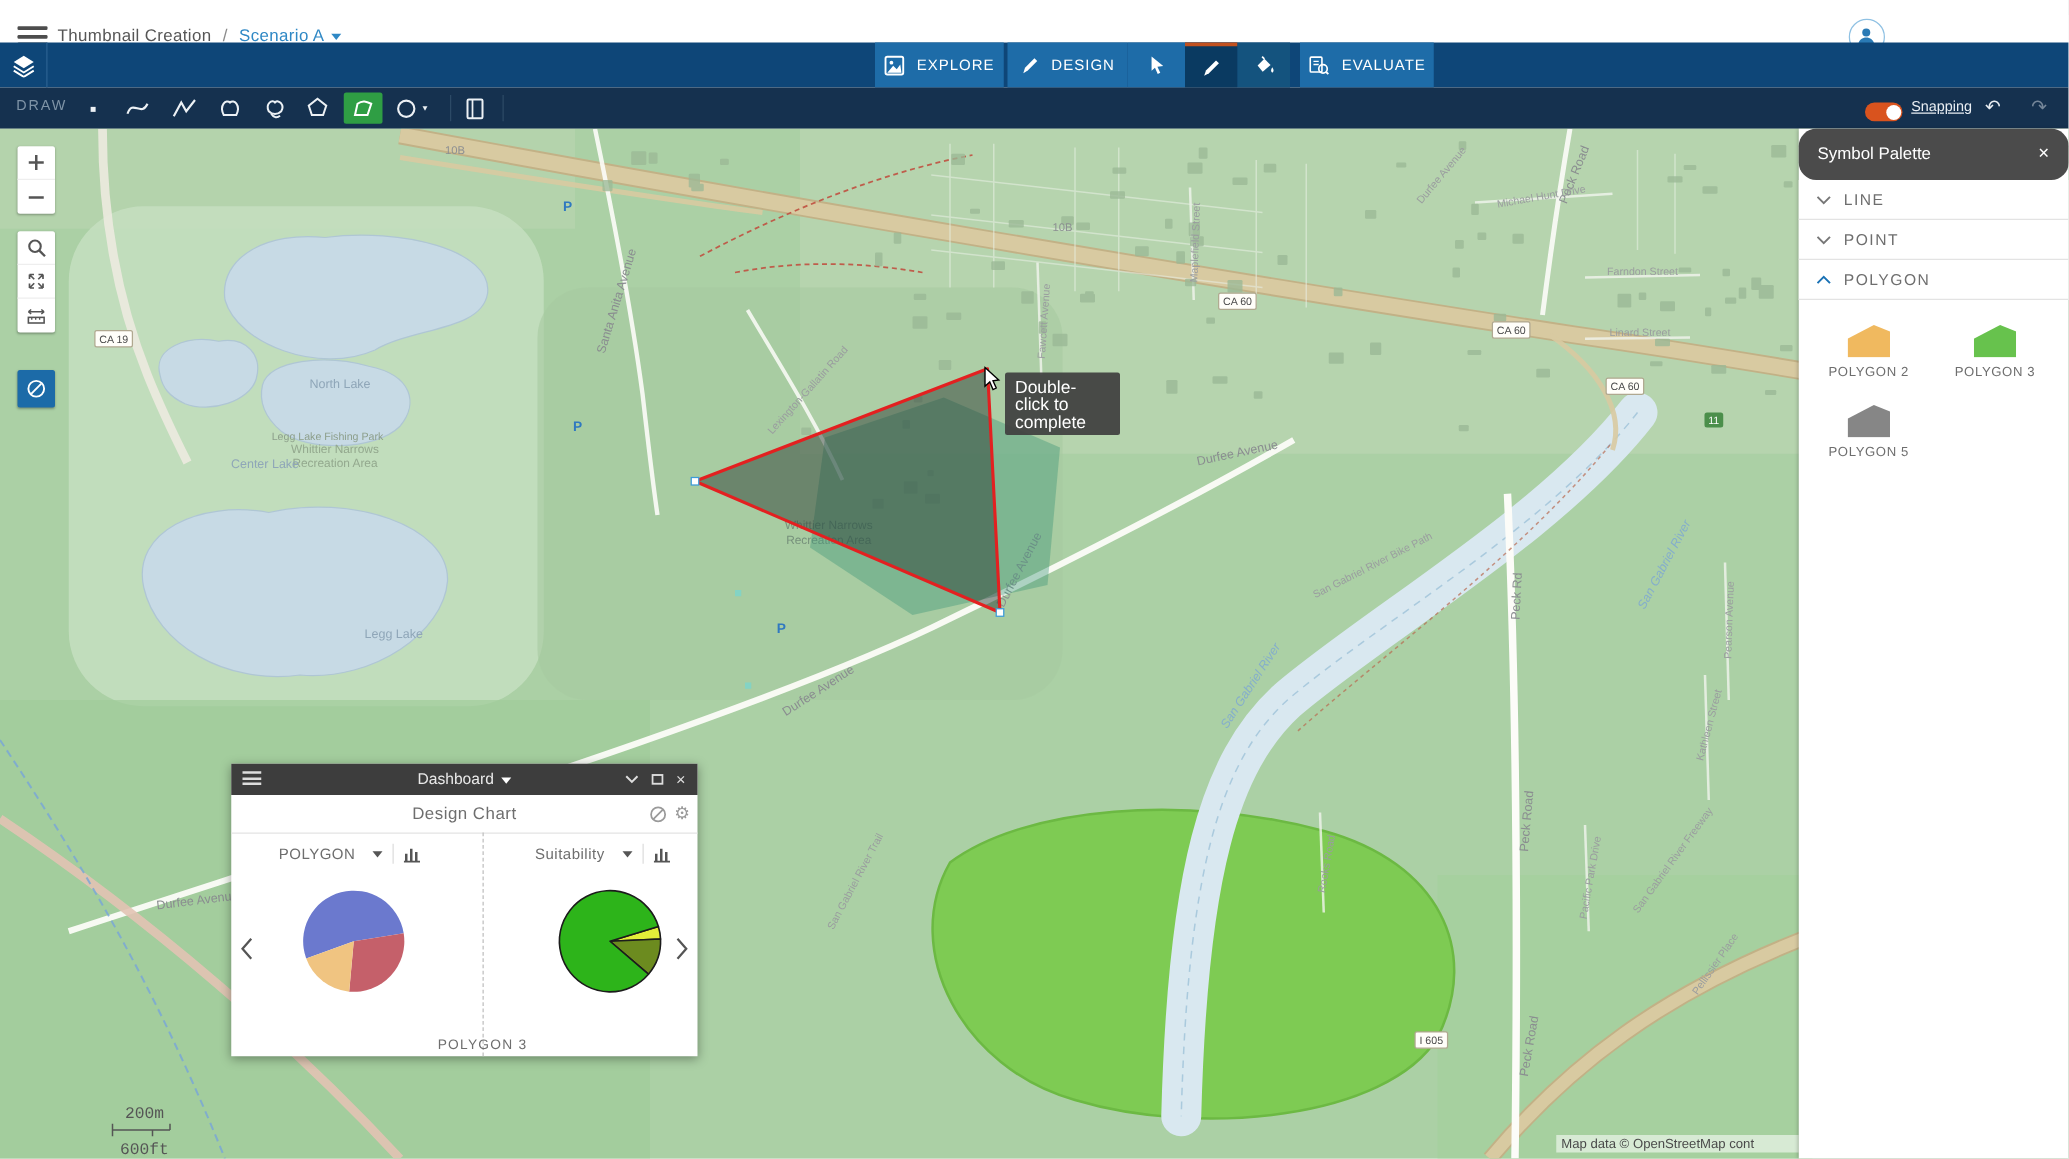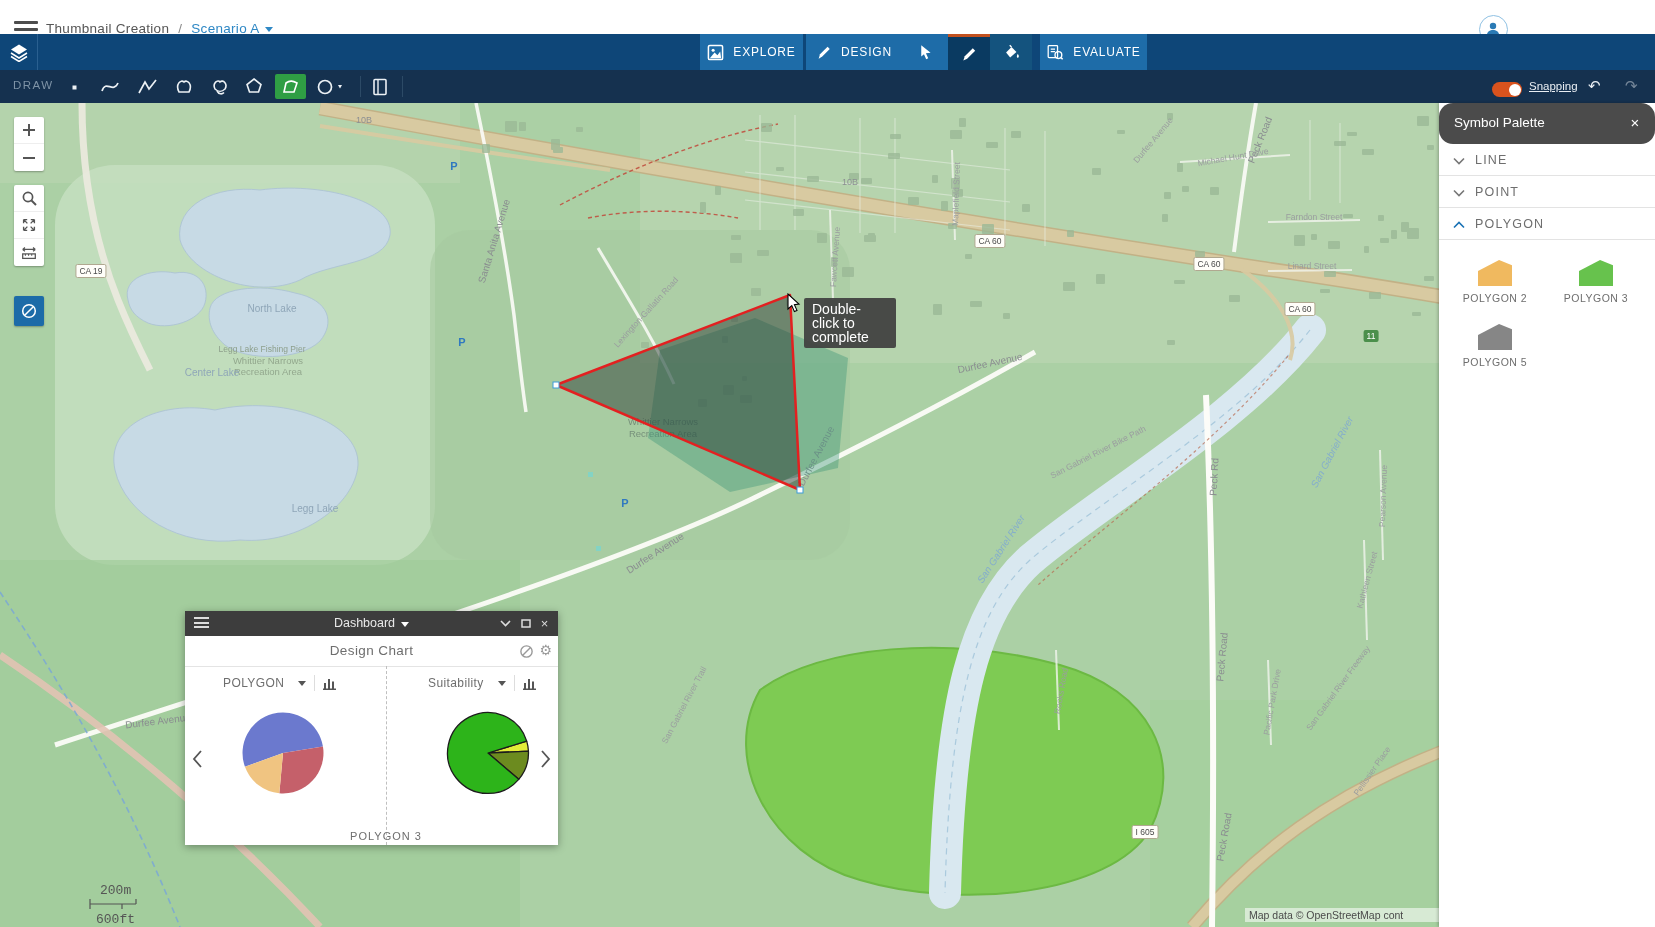--- a/index.html
+++ b/index.html
@@ -373,21 +373,21 @@
           <rect x="553" y="44" width="10" height="6" rx="1"></rect>
           <rect x="505" y="18" width="12" height="11" rx="1"></rect>
           <rect x="482" y="41" width="8" height="9" rx="1"></rect>
           <rect x="576" y="24" width="7" height="5" rx="1"></rect>
           <rect x="551" y="36" width="9" height="11" rx="1"></rect>
         </g>
     </svg>
 
     <div id="map-labels">
         <div class="ml lake" style="left: 272px; top: 161px; transform: translate(-50%, -50%) rotate(0deg); margin-top: 44px;">North Lake</div>
-        <div class="ml poi" style="left: 262px; top: 246px; transform: translate(-50%, -50%) rotate(0deg);">Legg Lake Fishing Pier</div>
+        <div class="ml poi" style="left: 262px; top: 246px; transform: translate(-50%, -50%) rotate(0deg);">Legg Lake Fishing Park</div>
         <div class="ml area" style="left: 268px; top: 257px; transform: translate(-50%, -50%) rotate(0deg);">Whittier Narrows</div>
         <div class="ml area" style="left: 268px; top: 268px; transform: translate(-50%, -50%) rotate(0deg);">Recreation Area</div>
         <div class="ml lake" style="left: 212px; top: 269px; transform: translate(-50%, -50%) rotate(0deg);">Center Lake</div>
         <div class="ml lake" style="left: 315px; top: 405px; transform: translate(-50%, -50%) rotate(0deg);">Legg Lake</div>
         <div class="ml area2" style="left: 663px; top: 318px; transform: translate(-50%, -50%) rotate(0deg);">Whittier Narrows</div>
         <div class="ml area2" style="left: 663px; top: 330px; transform: translate(-50%, -50%) rotate(0deg);">Recreation Area</div>
         <div class="ml road" style="left: 158px; top: 618px; transform: translate(-50%, -50%) rotate(-7deg);">Durfee Avenue</div>
         <div class="ml road" style="left: 655px; top: 450px; transform: translate(-50%, -50%) rotate(-33deg);">Durfee Avenue</div>
         <div class="ml road" style="left: 990px; top: 260px; transform: translate(-50%, -50%) rotate(-12deg);">Durfee Avenue</div>
         <div class="ml road" style="left: 816px; top: 353px; transform: translate(-50%, -50%) rotate(-62deg);">Durfee Avenue</div>

